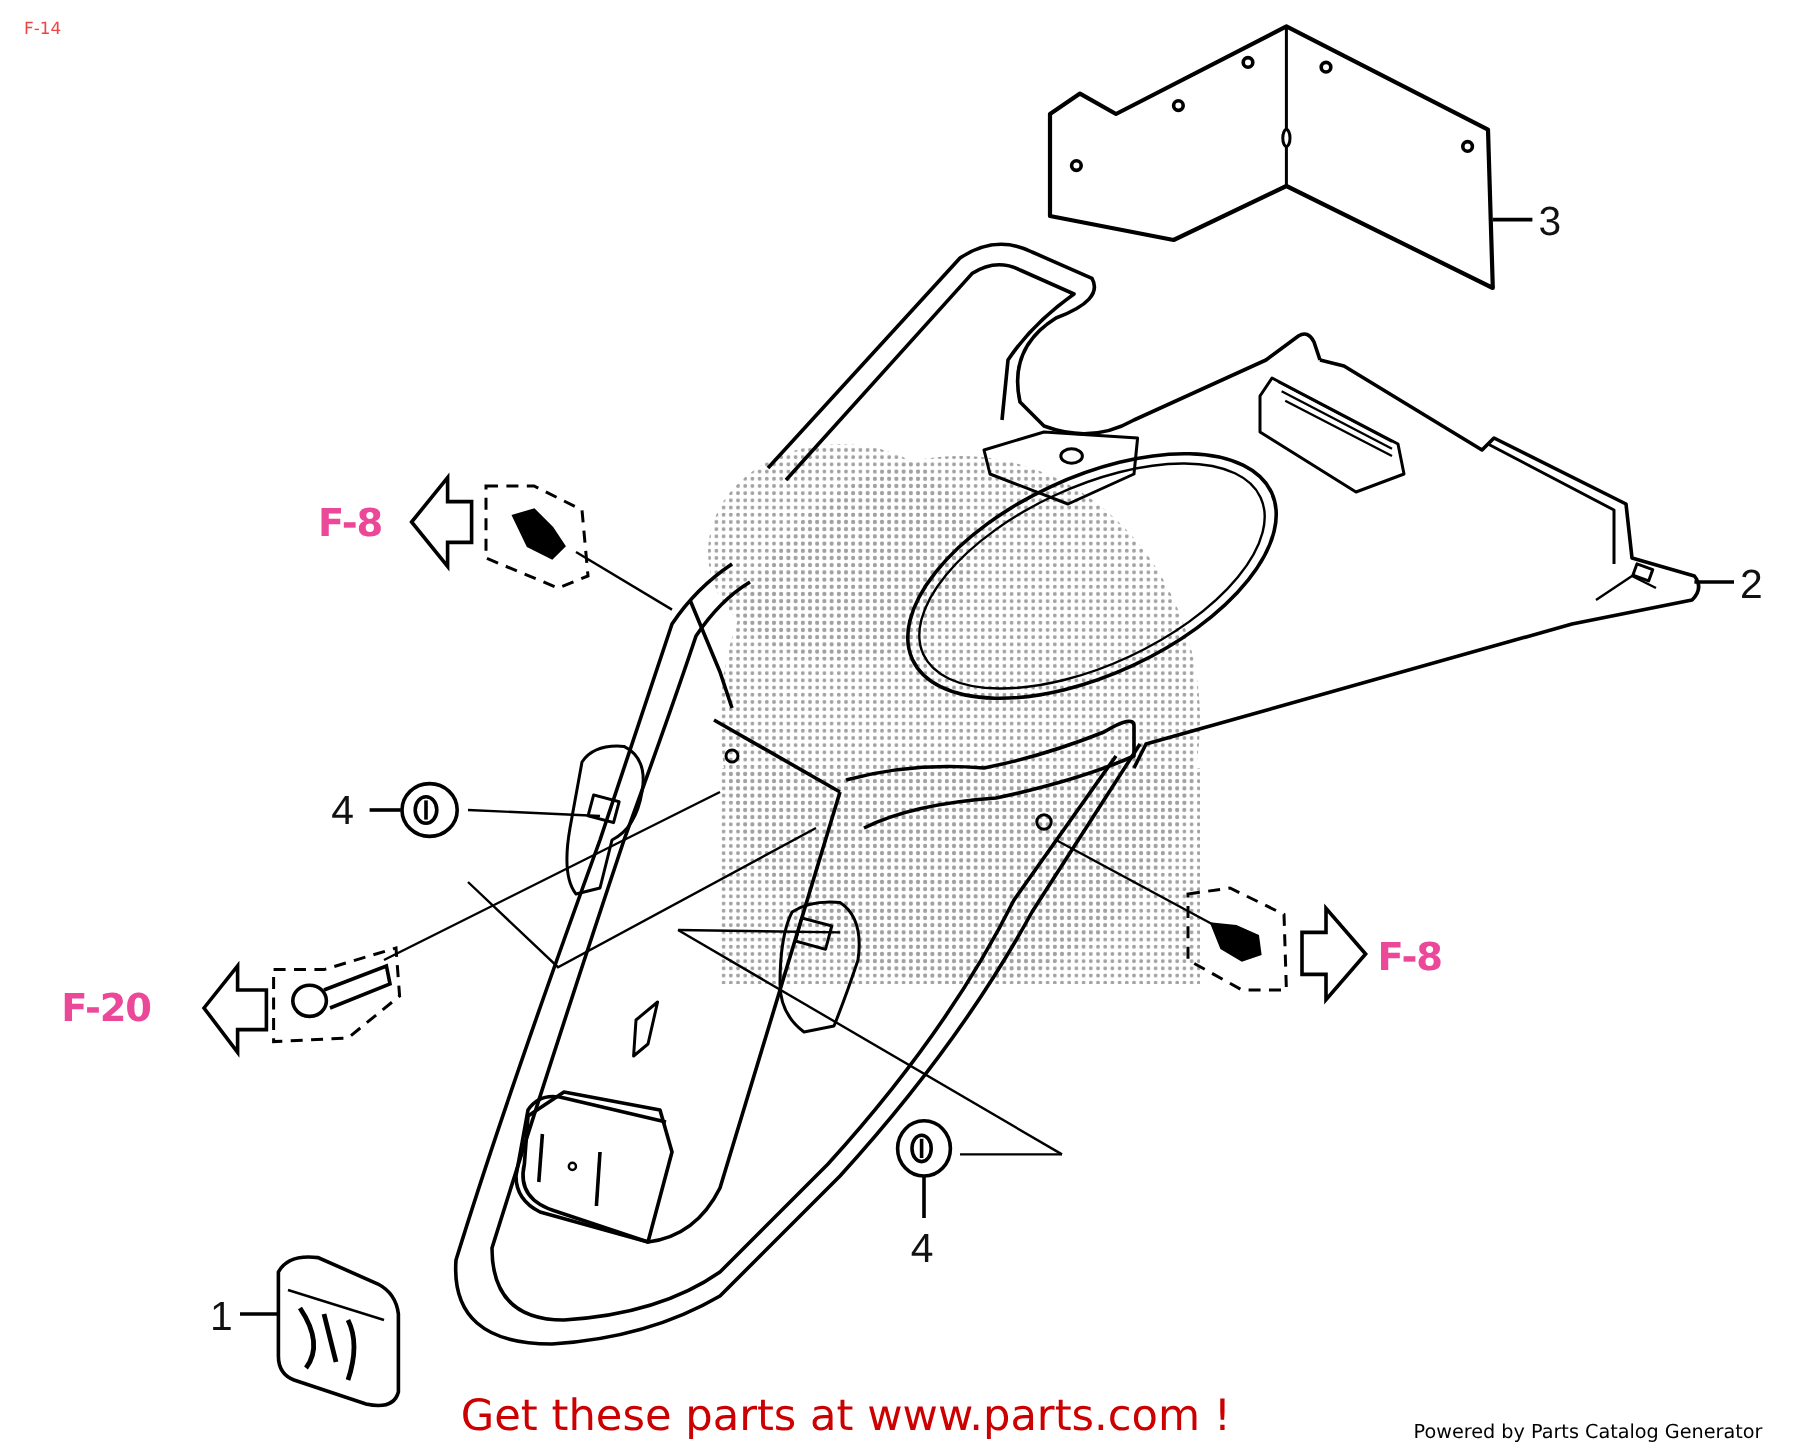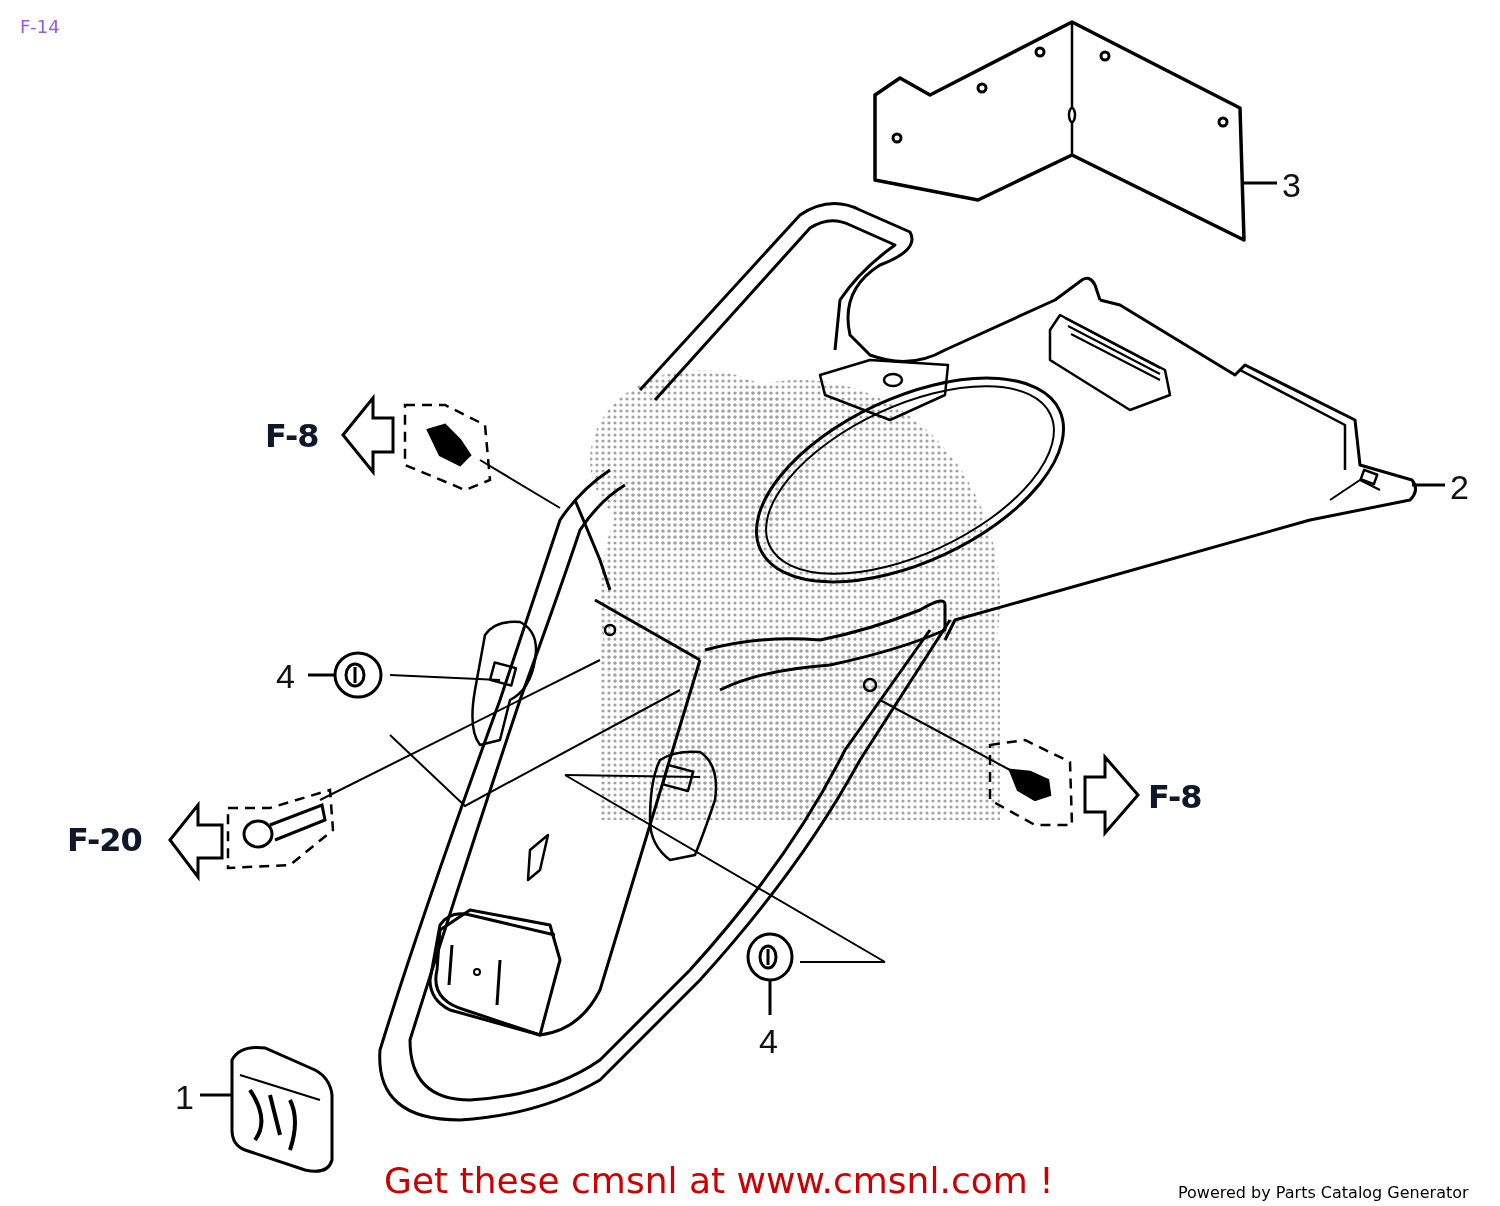--- a/index.html
+++ b/index.html
@@ -1,20 +1,20 @@
 <!DOCTYPE html>
 <html><head>
 <meta charset="utf-8">
 <style>
   html, body { margin: 0; padding: 0; background: #ffffff; }
   body { width: 1500px; height: 1206px; position: relative; overflow: hidden; font-family: "DejaVu Sans", sans-serif; }
-  .page-title { position: absolute; left: 20px; top: 16px; font-size: 18px; color: #8b5cf6; font-family: "DejaVu Sans", sans-serif; }
+  .page-title { position: absolute; left: 20px; top: 16px; font-size: 14px; color: #ef4444; font-family: "DejaVu Sans", sans-serif; }
   .diagram { position: absolute; left: 0; top: 0; width: 1500px; height: 1206px; }
   .callout-num { position: absolute; font-family: "Liberation Sans", sans-serif; font-size: 34px; color: #111; line-height: 1; }
-  .ref-label { position: absolute; font-family: "DejaVu Sans", sans-serif; font-weight: bold; font-size: 32px; color: #0f172a; letter-spacing: -1px; line-height: 1; }
+  .ref-label { position: absolute; font-family: "DejaVu Sans", sans-serif; font-weight: bold; font-size: 32px; color: #ec4899; letter-spacing: -1px; line-height: 1; }
   .footer-link { position: absolute; left: 384px; top: 1160px; font-family: "DejaVu Sans", sans-serif; font-size: 36px; color: #cc0000; text-decoration: none; white-space: nowrap; }
   .footer-powered { position: absolute; left: 1178px; top: 1183px; font-family: "DejaVu Sans", sans-serif; font-size: 16px; color: #000000; white-space: nowrap; }
 </style>
 </head>
 <body>
 
 <div class="page-title">F-14</div>
 
 <svg class="diagram" viewBox="0 0 1500 1206" xmlns="http://www.w3.org/2000/svg">
   <defs>
@@ -141,17 +141,17 @@
   </g>
 </svg>
 
 <div class="callout-num" style="left:1282px;top:168px;">3</div>
 <div class="callout-num" style="left:1450px;top:470px;">2</div>
 <div class="callout-num" style="left:276px;top:659px;">4</div>
 <div class="callout-num" style="left:759px;top:1024px;">4</div>
 <div class="callout-num" style="left:175px;top:1080px;">1</div>
 
 <div class="ref-label" style="left:265px;top:420px;">F-8</div>
-<div class="ref-label" style="left:67px;top:824px;">F-20</div>
+<div class="ref-label" style="left:51px;top:824px;">F-20</div>
 <div class="ref-label" style="left:1148px;top:781px;">F-8</div>
 
-<a class="footer-link">Get these cmsnl at www.cmsnl.com !</a>
+<a class="footer-link">Get these parts at www.parts.com !</a>
 <div class="footer-powered">Powered by Parts Catalog Generator</div>
 
 </body></html>

